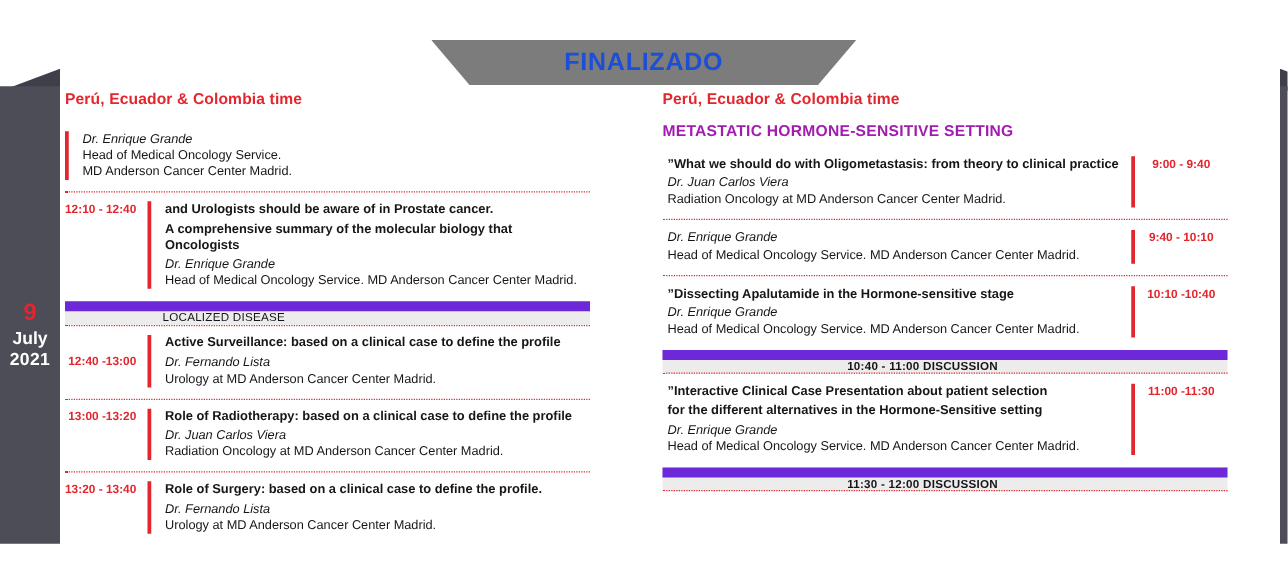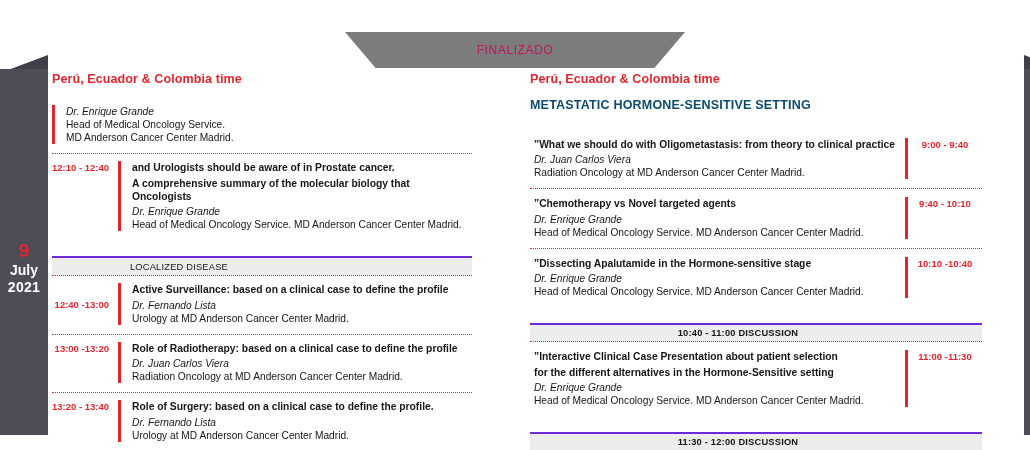--- a/index.html
+++ b/index.html
@@ -27,23 +27,23 @@
     inset: 0;
     background: #7c7c7c;
     clip-path: polygon(0 0, 100% 0, 91% 100%, 9% 100%);
   }
   .banner-label {
     position: absolute;
     inset: 0;
     display: flex;
     align-items: center;
     justify-content: center;
-    color: #be185d;
-    font-size: 12px;
-    font-weight: normal;
+    color: #1d4ed8;
+    font-size: 20px;
+    font-weight: bold;
     letter-spacing: 0.6px;
   }
 
   
   .date-tab {
     position: absolute;
     top: 55px;
     width: 48px;
     height: 380px;
   }
@@ -93,25 +93,25 @@
   .col-right { left: 530px; width: 452px; }
 
   .tz-title {
     color: #e3262e;
     font-size: 12.5px;
     font-weight: bold;
     margin: 0 0 12px 0;
     letter-spacing: 0.1px;
   }
   .section-title {
-    color: #0c4a6e;
+    color: #a21caf;
     font-size: 12.5px;
     font-weight: bold;
     letter-spacing: 0.2px;
-    margin: 0 0 18px 0;
+    margin: 0 0 5px 0;
   }
 
   
   .sched { position: relative; }
 
   .row {
     position: relative;
     display: flex;
     padding: 7px 0 9px 0;
   }
@@ -153,25 +153,25 @@
   .affil {
     font-size: 10.2px;
     color: #16161a;
     line-height: 1.28;
   }
 
   
   .band {
     position: relative;
     background: #ececec;
-    border-top: 2px solid #6d28d9;
+    border-top: 8px solid #6d28d9;
     height: 19px;
     display: flex;
-    align-items: center;
-    margin-top: 16px;
+    align-items: flex-start;
+    margin-top: 1px;
   }
   .band-left  { padding-left: 78px; justify-content: flex-start; }
   .band-right { justify-content: center; padding-right: 36px; }
   .band-text {
     font-size: 9.3px;
     color: #16161a;
     letter-spacing: 0.2px;
     white-space: nowrap;
   }
   .band-text.b { font-weight: bold; }
@@ -306,21 +306,20 @@
           <div class="talk-title">”What we should do with Oligometastasis: from theory to clinical practice</div>
           <div class="speaker">Dr. Juan Carlos Viera</div>
           <div class="affil">Radiation Oncology at MD Anderson Cancer Center Madrid.</div>
         </div>
         <div class="rule-r"></div>
         <div class="time-cell-r">9:00 - 9:40</div>
       </div>
 
       <div class="row-r">
         <div class="body-cell-r">
-          <div class="talk-title">”Chemotherapy vs Novel targeted agents</div>
           <div class="speaker">Dr. Enrique Grande</div>
           <div class="affil">Head of Medical Oncology Service. MD Anderson Cancer Center Madrid.</div>
         </div>
         <div class="rule-r"></div>
         <div class="time-cell-r">9:40 - 10:10</div>
       </div>
 
       <div class="row-r">
         <div class="body-cell-r">
           <div class="talk-title">”Dissecting Apalutamide in the Hormone-sensitive stage</div>

